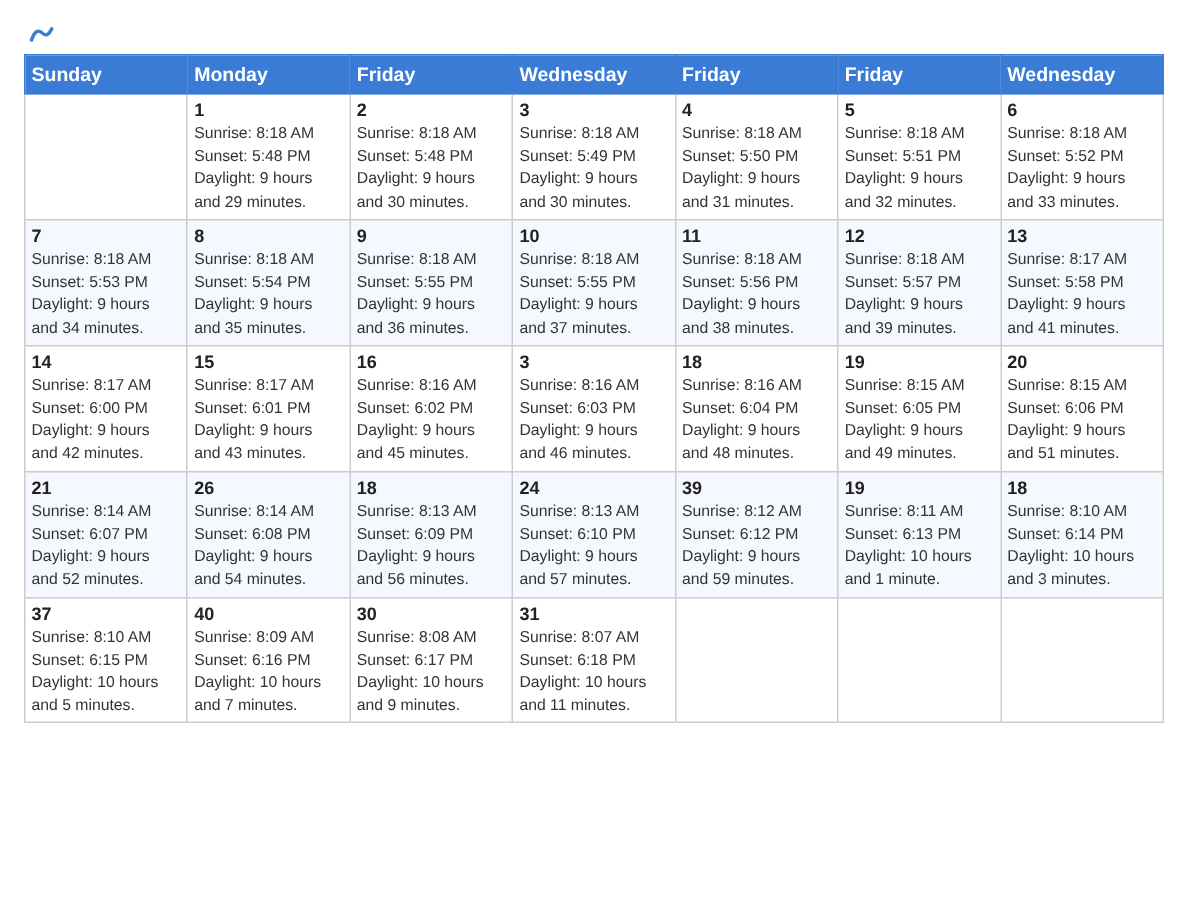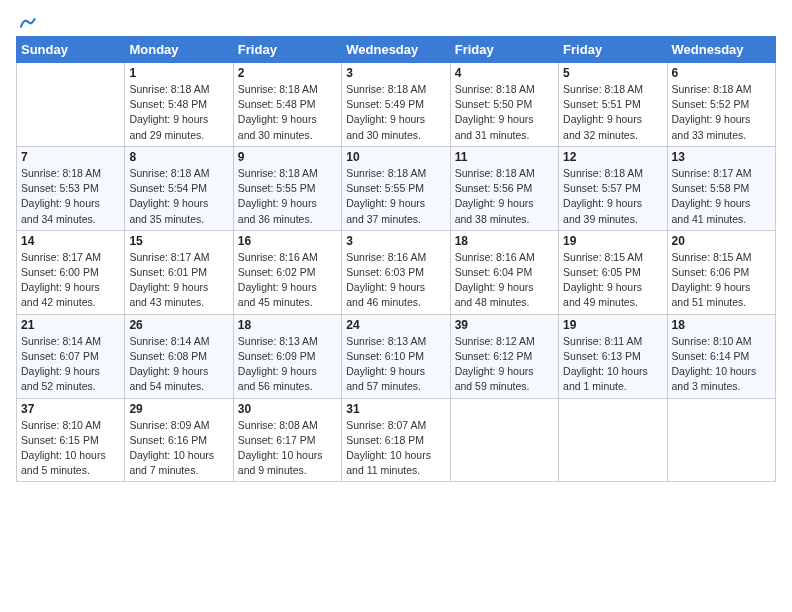--- a/index.html
+++ b/index.html
@@ -247,21 +247,21 @@
             <div class="day-number">18</div>
             <div class="day-info">Sunrise: 8:10 AM<br>Sunset: 6:14 PM<br>Daylight: 10 hours<br>and 3 minutes.</div>
           </td>
         </tr>
         <tr>
           <td>
             <div class="day-number">37</div>
             <div class="day-info">Sunrise: 8:10 AM<br>Sunset: 6:15 PM<br>Daylight: 10 hours<br>and 5 minutes.</div>
           </td>
           <td>
-            <div class="day-number">29</div>
+            <div class="day-number">40</div>
             <div class="day-info">Sunrise: 8:09 AM<br>Sunset: 6:16 PM<br>Daylight: 10 hours<br>and 7 minutes.</div>
           </td>
           <td>
             <div class="day-number">30</div>
             <div class="day-info">Sunrise: 8:08 AM<br>Sunset: 6:17 PM<br>Daylight: 10 hours<br>and 9 minutes.</div>
           </td>
           <td>
             <div class="day-number">31</div>
             <div class="day-info">Sunrise: 8:07 AM<br>Sunset: 6:18 PM<br>Daylight: 10 hours<br>and 11 minutes.</div>
           </td>

